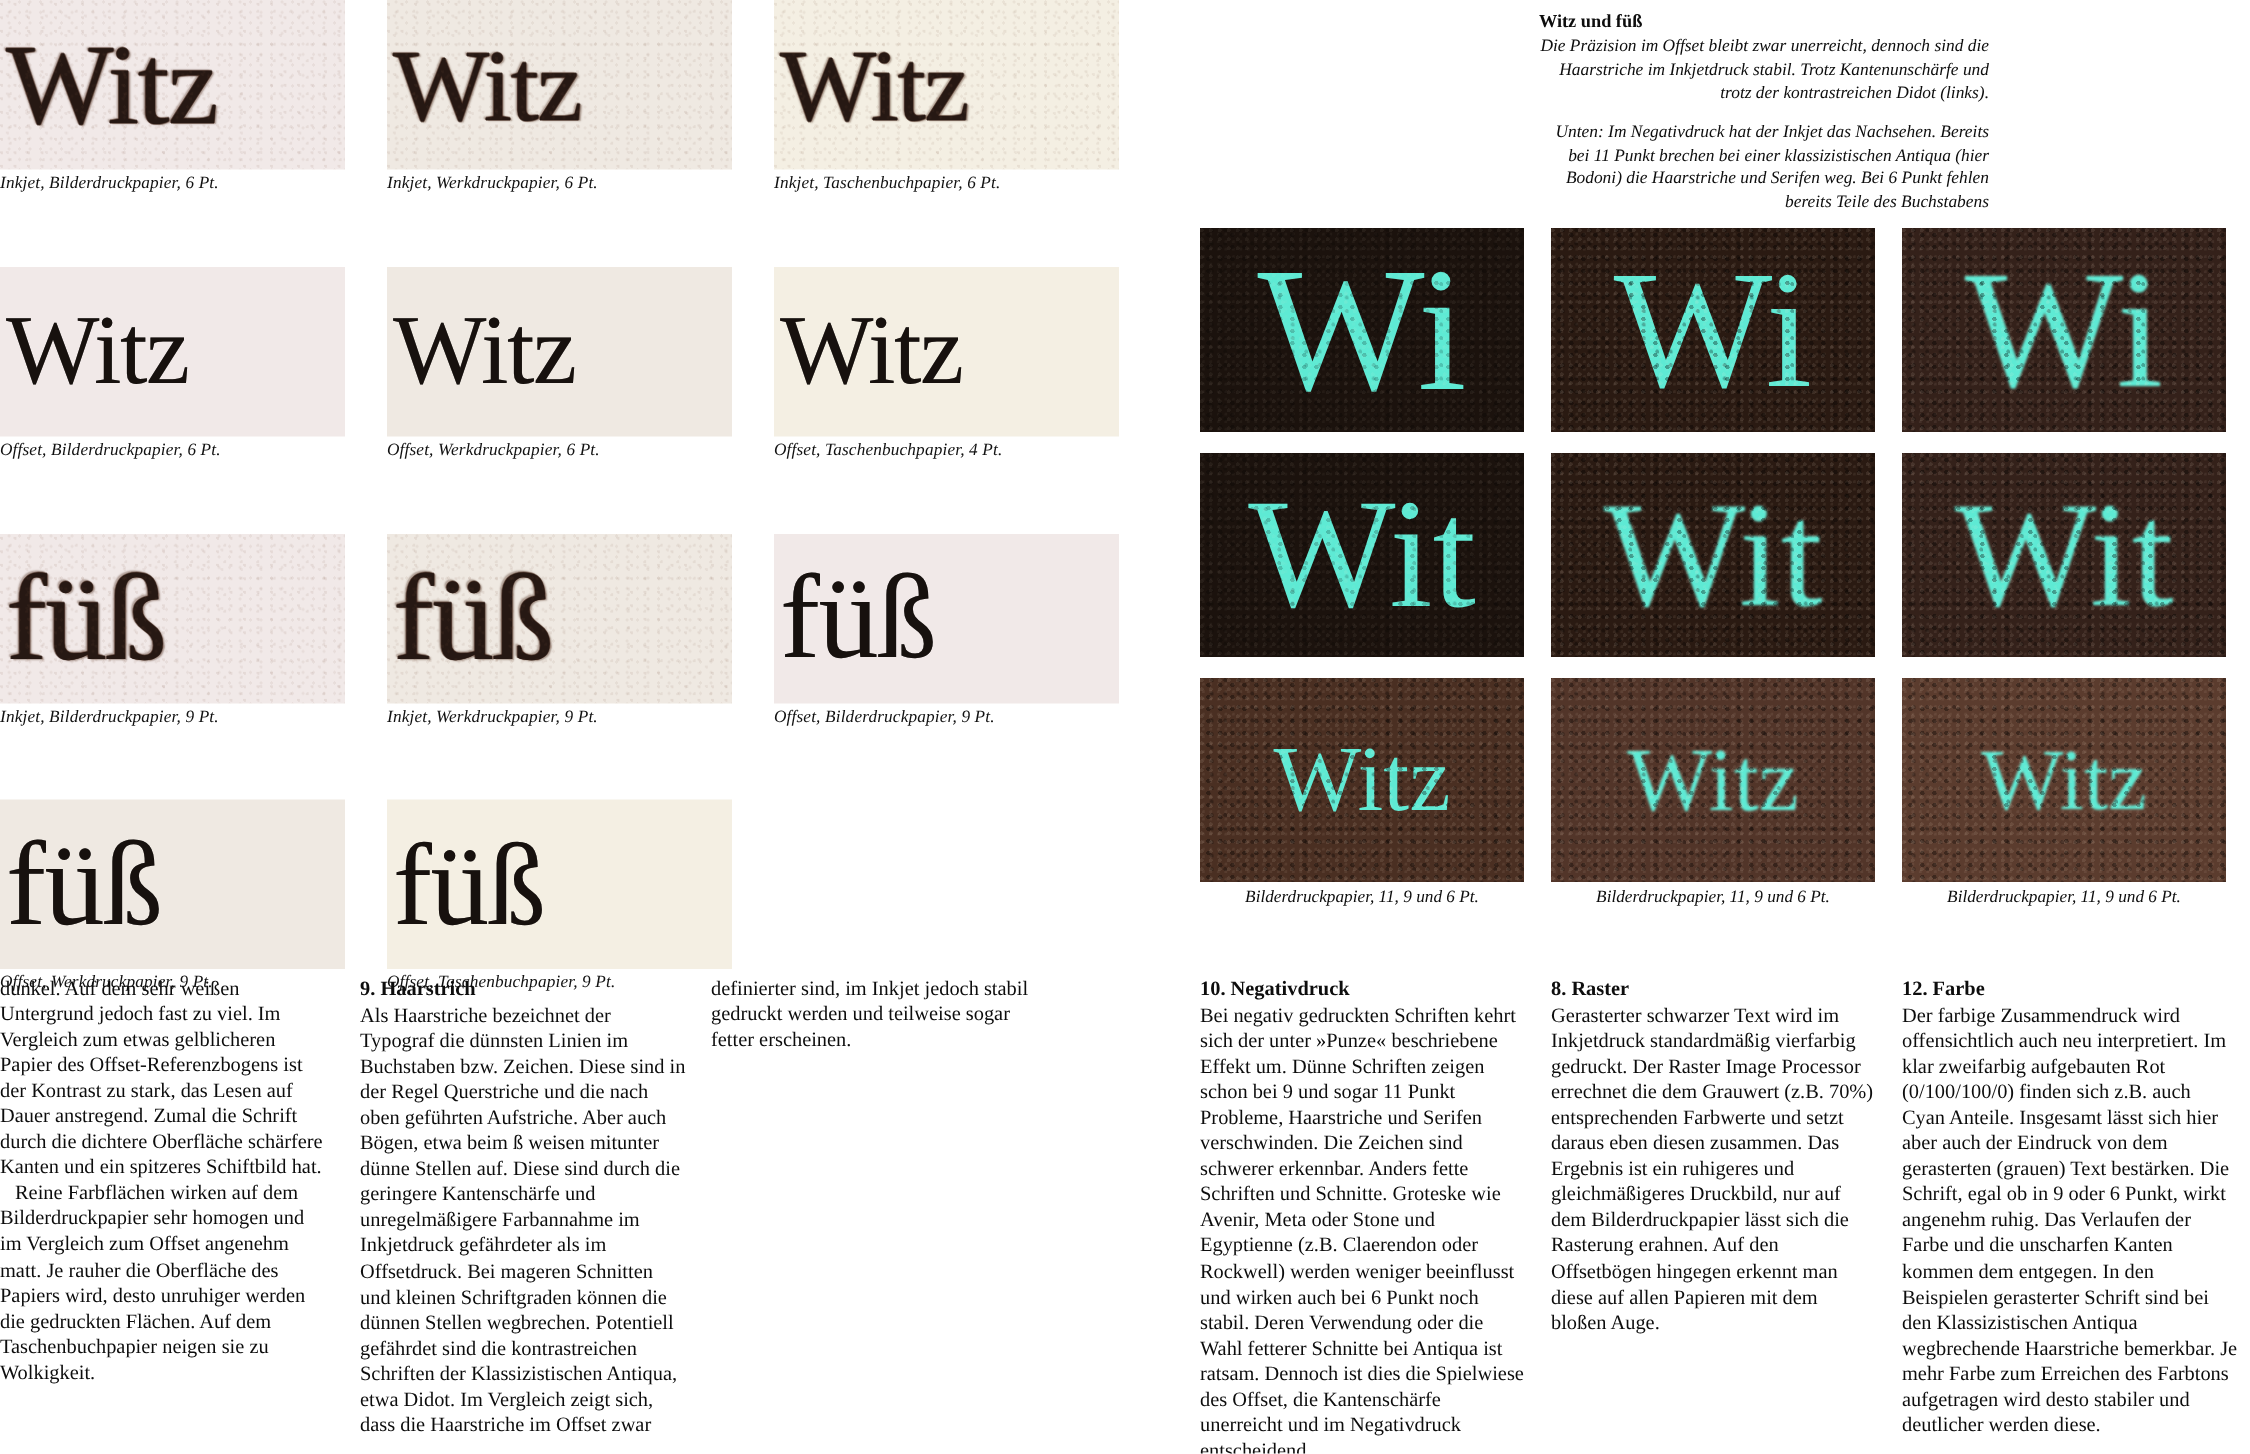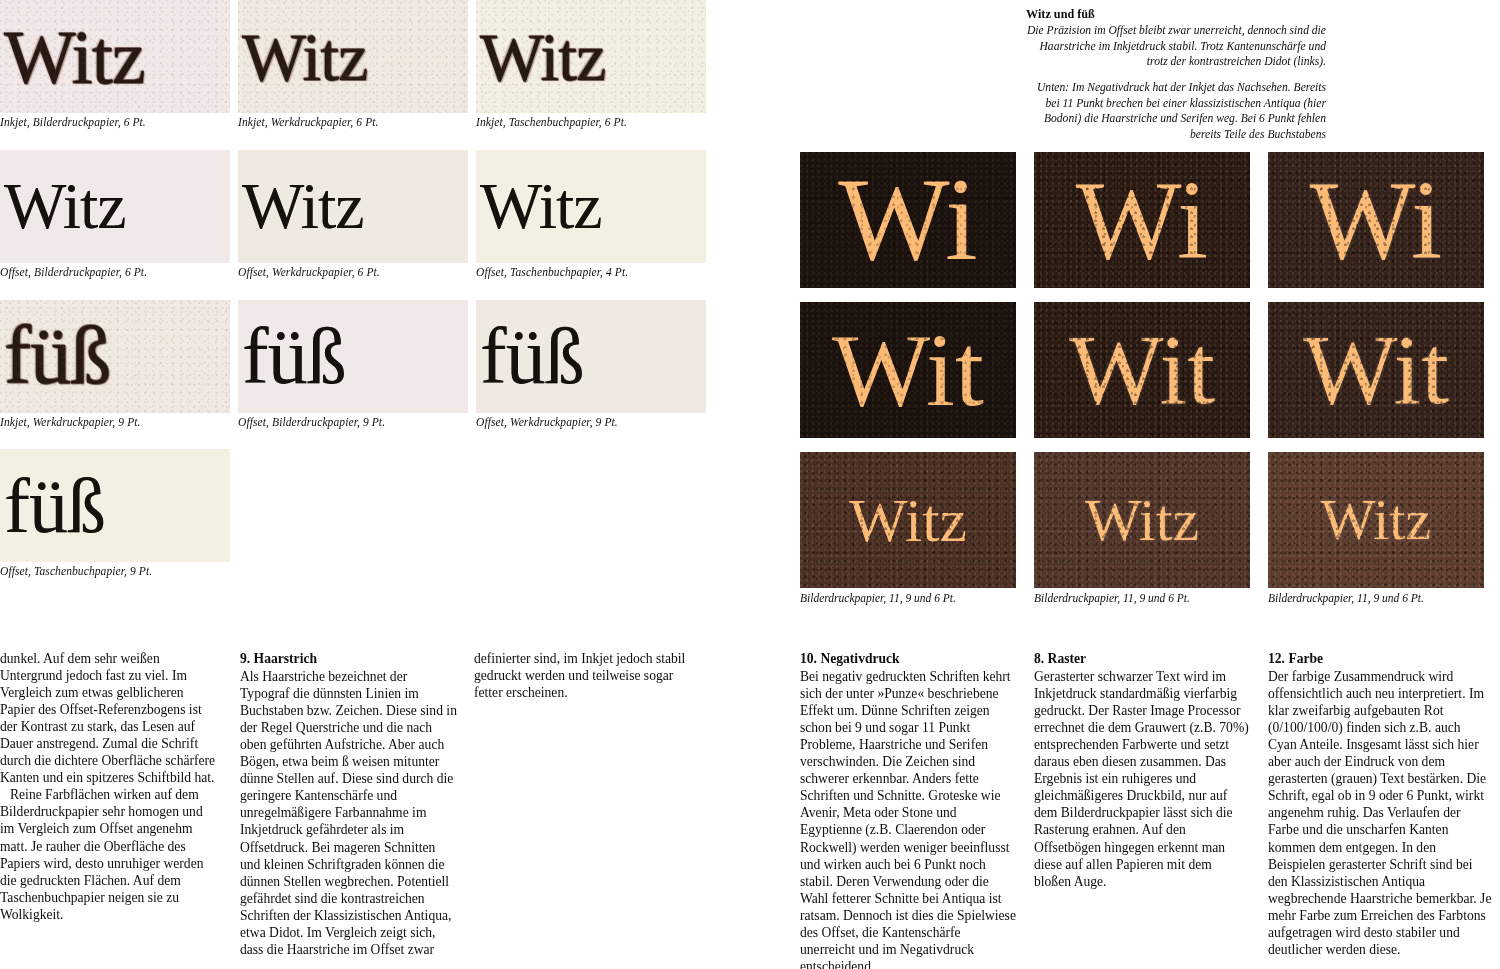--- a/index.html
+++ b/index.html
@@ -23,20 +23,21 @@
   
   .left-grid {
     position: absolute;
     left: 0;
     top: 0;
     width: 720px;
     display: grid;
     grid-template-columns: 230px 230px 230px;
     column-gap: 8px;
     row-gap: 0px;
+    gap: 28px;
   }
   .spec-cell {
     width: 230px;
     margin-bottom: 6px;
   }
   .spec-img {
     width: 230px;
     height: 113px;
     display: flex;
     align-items: center;
@@ -132,21 +133,21 @@
   .neg-img {
     width: 216px;
     height: 136px;
     position: relative;
     overflow: hidden;
     display: flex;
     align-items: center;
     justify-content: center;
   }
   .neg-img .glyph {
-    color: #fdba74;
+    color: #5eead4;
     line-height: 1;
     white-space: nowrap;
     font-family: "Liberation Serif", serif;
   }
   .bg-black  { background: #1b120d; }
   .bg-dark   { background: #2a1a12; }
   .bg-dark2  { background: #34211a; }
   .bg-raster { background: #4a2f22; }
   .bg-raster2{ background: #523529; }
   .bg-raster3{ background: #5b3c2e; }
@@ -169,20 +170,21 @@
     filter: blur(0.6px);
     text-shadow: 0 0 3px rgba(255,245,230,.25);
   }
   .neg-caption {
     font-family: "Liberation Serif", serif;
     font-style: italic;
     font-size: 11.5px;
     line-height: 1.2;
     margin-top: 4px;
     margin-bottom: 14px;
+    text-align: center;
   }
 
   
   .columns {
     position: absolute;
     top: 650px;
     left: 0;
     width: 1500px;
     height: 319px;
   }
@@ -247,20 +249,26 @@
         </div>
         <div class="spec-caption">Offset, Werkdruckpapier, 6 Pt.</div>
       </div>
       <div class="spec-cell">
         <div class="spec-img paper-tasche ink-offset">
           <span class="glyph" style="font-size: 66px;">Witz</span>
         </div>
         <div class="spec-caption">Offset, Taschenbuchpapier, 4 Pt.</div>
       </div>
       <div class="spec-cell">
+        <div class="spec-img paper-bilder ink-inkjet grain">
+          <span class="glyph" style="font-size: 82px;">füß</span>
+        </div>
+        <div class="spec-caption">Inkjet, Bilderdruckpapier, 9 Pt.</div>
+      </div>
+      <div class="spec-cell">
         <div class="spec-img paper-werk ink-inkjet grain">
           <span class="glyph" style="font-size: 82px;">füß</span>
         </div>
         <div class="spec-caption">Inkjet, Werkdruckpapier, 9 Pt.</div>
       </div>
       <div class="spec-cell">
         <div class="spec-img paper-bilder ink-offset">
           <span class="glyph" style="font-size: 80px;">füß</span>
         </div>
         <div class="spec-caption">Offset, Bilderdruckpapier, 9 Pt.</div>

